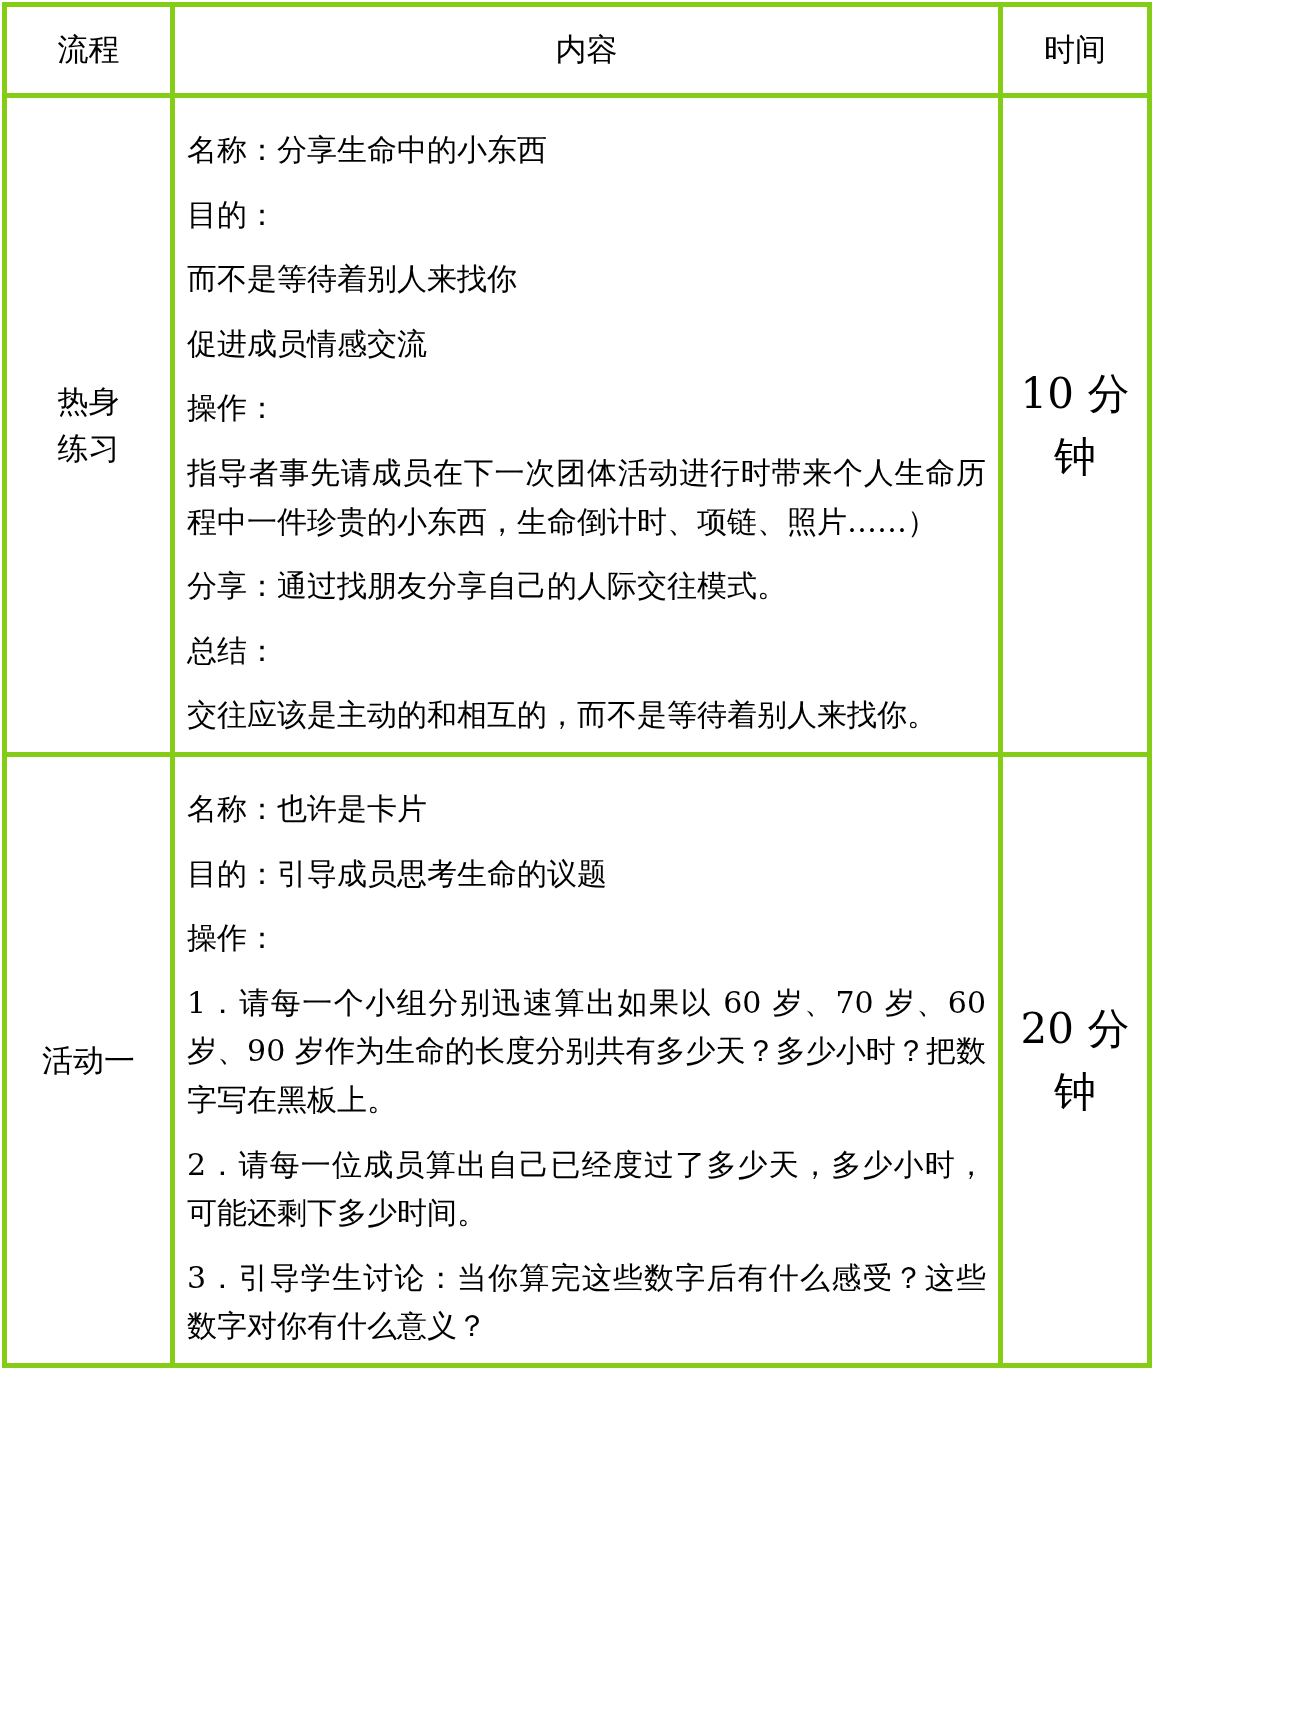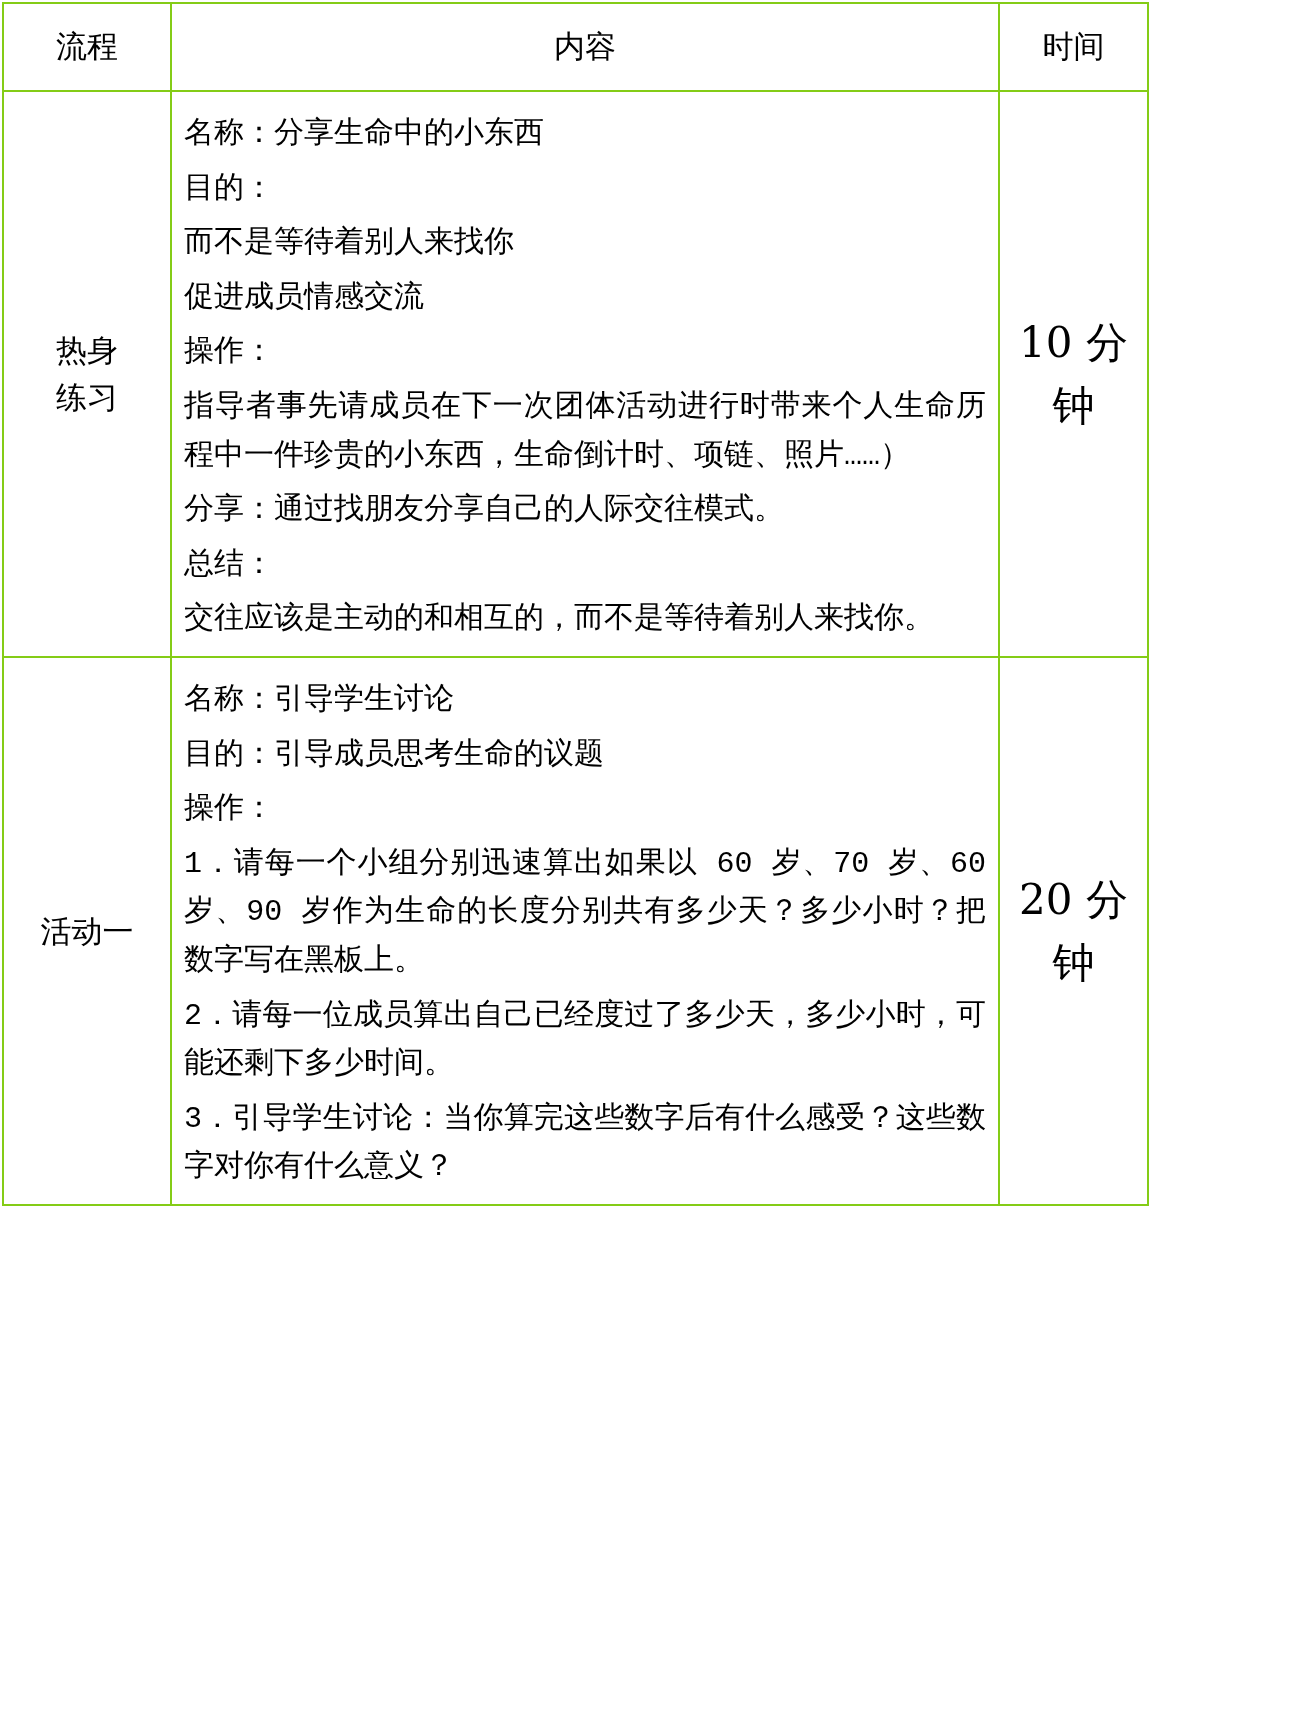--- a/index.html
+++ b/index.html
@@ -22,21 +22,21 @@
   }
   table.lesson-table {
     border-collapse: collapse;
     width: 1145px;
     margin-left: 2px;
     margin-top: 2px;
     table-layout: fixed;
   }
   table.lesson-table td,
   table.lesson-table th {
-    border: 2px solid #84cc16;
+    border: 5px solid #84cc16;
     vertical-align: middle;
     padding: 12px;
   }
   .col-process { width: 168px; }
   .col-content { width: 828px; }
   .col-time    { width: 149px; }
 
   thead td {
     text-align: center;
     font-size: 31px;
@@ -54,24 +54,23 @@
     font-size: 42px;
     line-height: 1.5;
   }
   .cell-content {
     text-align: left;
     font-size: 30px;
     line-height: 1.62;
     padding: 16px 18px 16px 20px;
   }
   .cell-content p {
-    margin: 6px 0 6px 0;
+    margin: 16px 0 6px 0;
     text-align: justify;
     text-justify: inter-ideograph;
-    font-family: Liberation Mono, monospace;
   }
   .cell-content p:last-child {
     margin-bottom: 0;
   }
   .process-stack span {
     display: block;
   }
 </style>
 </head>
 <body>
@@ -113,21 +112,21 @@
         <td class="cell-time">10 分钟</td>
       </tr>
 
       <tr>
         <td class="cell-process">
           <div class="process-stack">
             <span>活动一</span>
           </div>
         </td>
         <td class="cell-content">
-          <p>名称：引导学生讨论</p>
+          <p>名称：也许是卡片</p>
           <p>目的：引导成员思考生命的议题</p>
           <p>操作：</p>
           <p>1．请每一个小组分别迅速算出如果以 60 岁、70 岁、60 岁、90 岁作为生命的长度分别共有多少天？多少小时？把数字写在黑板上。</p>
           <p>2．请每一位成员算出自己已经度过了多少天，多少小时，可能还剩下多少时间。</p>
           <p>3．引导学生讨论：当你算完这些数字后有什么感受？这些数字对你有什么意义？</p>
         </td>
         <td class="cell-time">20 分钟</td>
       </tr>
 
     </tbody>

